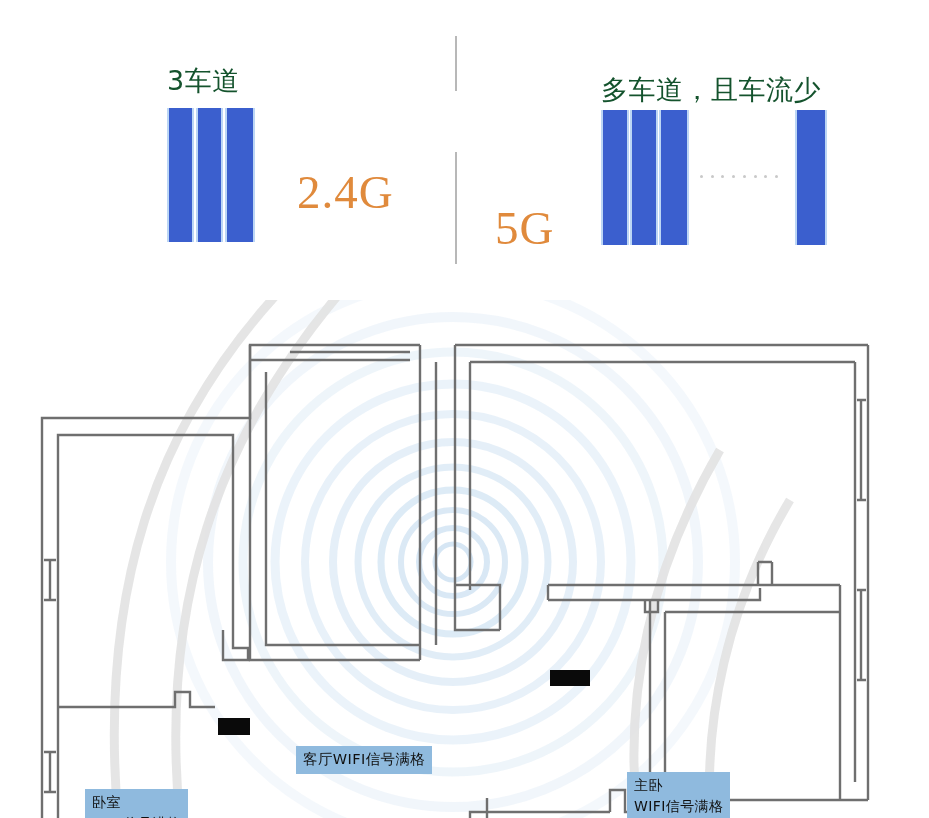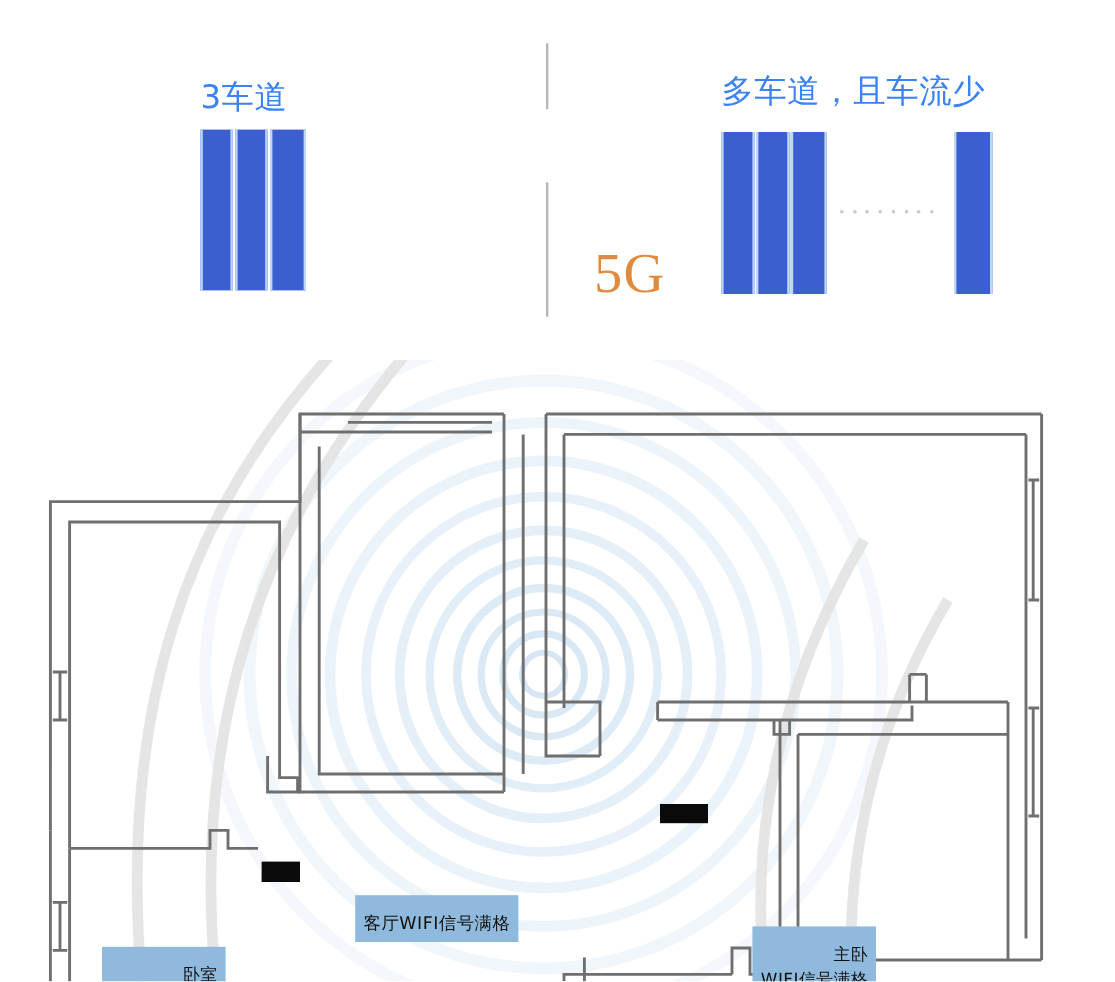--- a/index.html
+++ b/index.html
@@ -9,27 +9,27 @@
     background:#ffffff;
   }
   #stage{position:absolute;left:0;top:0;width:929px;height:818px;overflow:hidden;background:#fff;}
 
   
   .top-section{position:absolute;left:0;top:0;width:929px;height:300px;}
 
   .lane-title{
     position:absolute;
     font-size:27px;
-    color:#3b82f6;
+    color:#14532d;
     white-space:nowrap;
     font-family:"DejaVu Sans","Liberation Sans",sans-serif;
     letter-spacing:.5px;
   }
   #title-left{left:167px;top:63px;}
-  #title-right{left:601px;top:58px;}
+  #title-right{left:601px;top:72px;}
 
   .bar{
     position:absolute;
     background:#3B5FCE;
     border-left:2px solid #bcd6f5;
     border-right:2px solid #bcd6f5;
   }
 
   .vs-divider{
     position:absolute;left:455px;width:2px;background:#b8b8b8;
@@ -59,25 +59,25 @@
   #plan{position:absolute;left:0;top:300px;width:929px;height:518px;}
   #plan svg{display:block;}
 
   .room-tag{
     position:absolute;
     background:#8FBADE;
     color:#101010;
     font-family:"DejaVu Sans","Liberation Sans",sans-serif;
     font-size:14px;
     line-height:21px;
-    padding:14px 7px 4px 7px;
+    padding:3px 7px 4px 7px;
     white-space:nowrap;
     letter-spacing:.4px;
   }
-  .room-tag .l2{display:block;text-align:right;}
+  .room-tag .l2{display:block;}
 
   #tag-living{left:296px;top:446px;font-size:14.5px;}
   #tag-bedroom{left:85px;top:489px;}
   #tag-master{left:627px;top:472px;}
 </style>
 </head>
 <body>
 
 <div id="stage">
 
@@ -87,20 +87,21 @@
 
     <div class="lane-title" id="title-right">多车道，且车流少</div>
 
     <div class="bar" style="left:167px;top:108px;width:23px;height:134px;"></div>
     <div class="bar" style="left:196px;top:108px;width:23px;height:134px;"></div>
     <div class="bar" style="left:225px;top:108px;width:26px;height:134px;"></div>
 
     <div class="vs-divider" id="vs-div-top"></div>
     <div class="vs-divider" id="vs-div-bot"></div>
 
+    <div class="band-label" id="label-24g">2.4G</div>
     <div class="band-label" id="label-5g">5G</div>
 
     <div class="bar" style="left:601px;top:110px;width:24px;height:135px;"></div>
     <div class="bar" style="left:630px;top:110px;width:24px;height:135px;"></div>
     <div class="bar" style="left:659px;top:110px;width:26px;height:135px;"></div>
 
     <div class="dots">
       <i></i>
         <i></i>
         <i></i>

